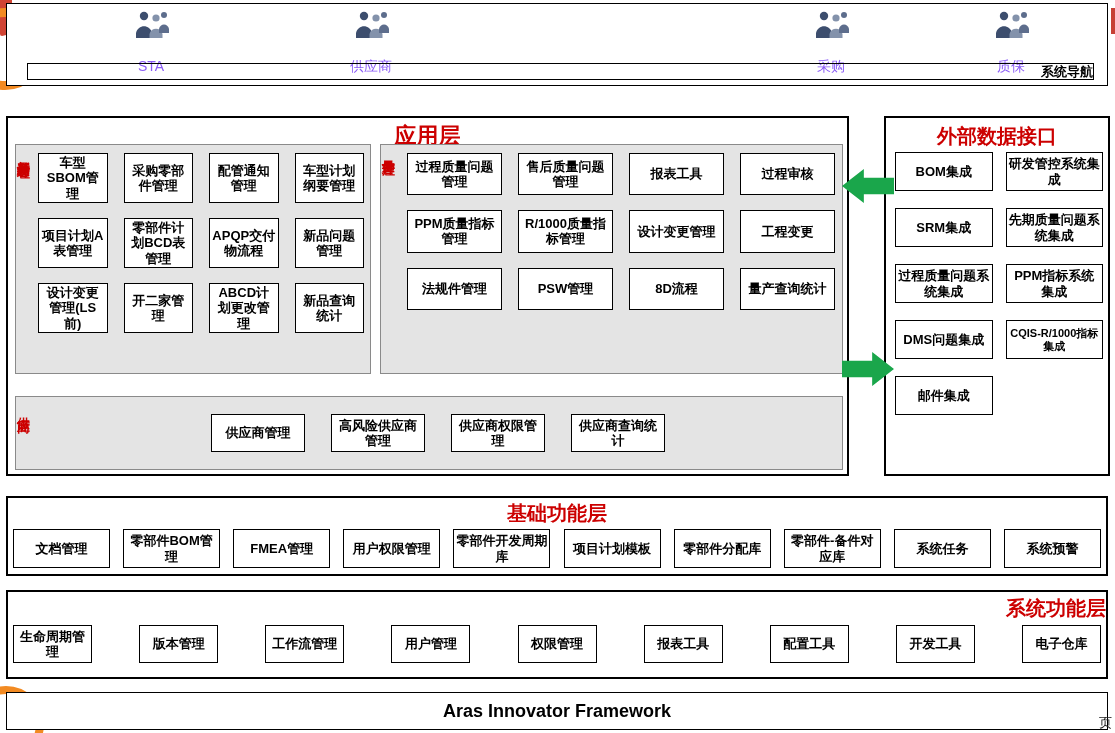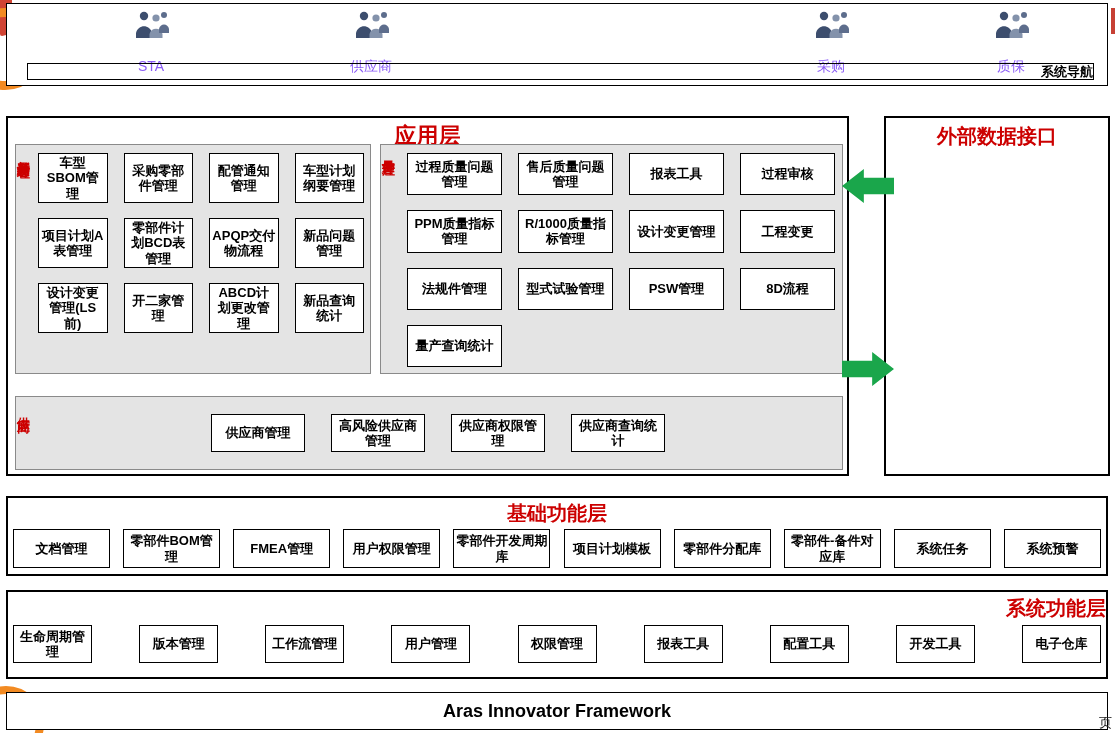--- a/index.html
+++ b/index.html
@@ -163,21 +163,20 @@
       <div class="mp-grid">
         <div class="box">过程质量问题管理</div>
         <div class="box">售后质量问题管理</div>
         <div class="box">报表工具</div>
         <div class="box">过程审核</div>
         <div class="box">PPM质量指标管理</div>
         <div class="box">R/1000质量指标管理</div>
         <div class="box">设计变更管理</div>
         <div class="box">工程变更</div>
         <div class="box">法规件管理</div>
-        <div class="box">型式试验管理</div>
         <div class="box">PSW管理</div>
         <div class="box">8D流程</div>
         <div class="box">量产查询统计</div>
       </div>
     </div>
 
     <div class="group" id="sup-group">
       <div class="vlabel">供应商</div>
       <div class="sup-row">
         <div class="box">供应商管理</div>
@@ -186,20 +185,31 @@
         <div class="box">供应商查询统计</div>
       </div>
     </div>
   </div>
 
   <div class="arrow" id="arrow-in"></div>
   <div class="arrow" id="arrow-out"></div>
 
   <div class="layer" id="ext-layer">
     <div class="layer-title">外部数据接口</div>
+    <div class="ext-grid">
+      <div class="box">BOM集成</div>
+      <div class="box">研发管控系统集成</div>
+      <div class="box">SRM集成</div>
+      <div class="box">先期质量问题系统集成</div>
+      <div class="box">过程质量问题系统集成</div>
+      <div class="box">PPM指标系统集成</div>
+      <div class="box">DMS问题集成</div>
+      <div class="box">CQIS-R/1000指标集成</div>
+      <div class="box">邮件集成</div>
+    </div>
   </div>
 
   <div class="layer" id="base-layer">
     <div class="layer-title">基础功能层</div>
     <div class="base-row">
       <div class="box">文档管理</div>
       <div class="box">零部件BOM管理</div>
       <div class="box">FMEA管理</div>
       <div class="box">用户权限管理</div>
       <div class="box">零部件开发周期库</div>

